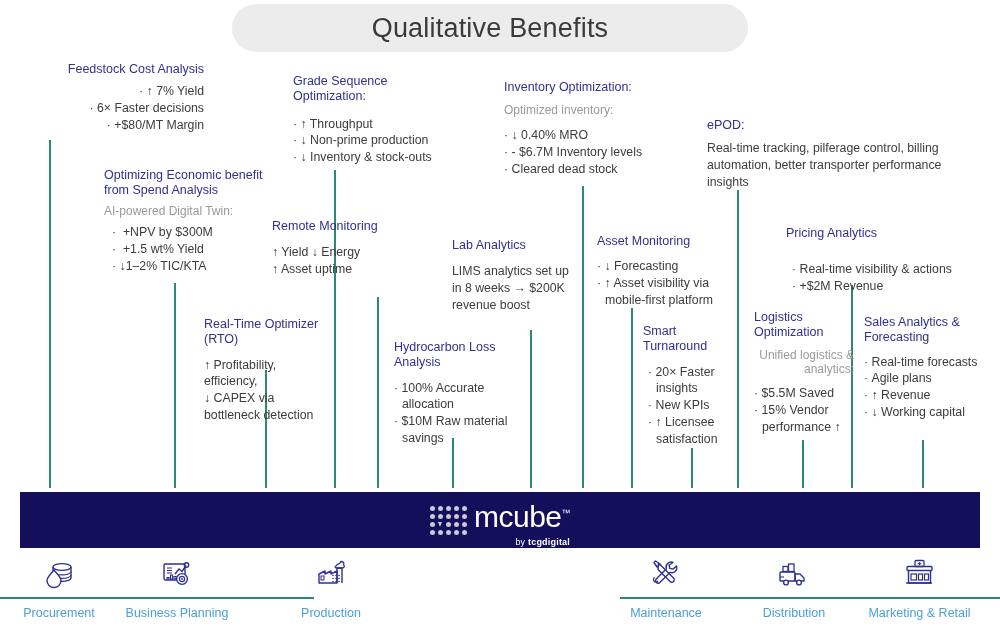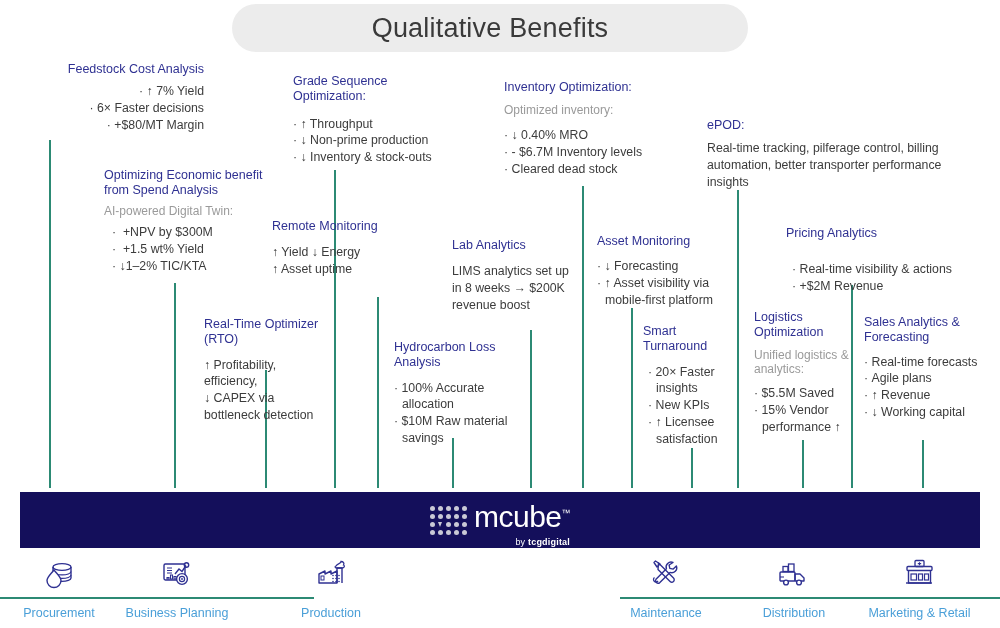--- a/index.html
+++ b/index.html
@@ -192,21 +192,21 @@
   <div class="blk" style="left:786px;top:226px;width:200px;">
     <h4>Pricing Analytics</h4>
     <ul style="margin-top:20px;padding-left:6px;">
       <li>·&nbsp;<span>Real-time visibility &amp; actions</span></li>
       <li>·&nbsp;<span>+$2M Revenue</span></li>
     </ul>
   </div>
 
   <div class="blk" style="left:754px;top:310px;width:100px;">
     <h4>Logistics Optimization</h4>
-    <p class="sub" style="margin-top:8px;">Unified logistics &amp; analytics:</p>
+    <p class="sub" style="margin-top:8px;text-align:right;">Unified logistics &amp; analytics:</p>
     <ul style="margin-top:9px;">
       <li>·&nbsp;<span>$5.5M Saved</span></li>
       <li>·&nbsp;<span>15% Vendor performance ↑</span></li>
     </ul>
   </div>
 
   <div class="blk" style="left:864px;top:315px;width:125px;">
     <h4>Sales Analytics &amp; Forecasting</h4>
     <ul style="margin-top:9px;">
       <li>·&nbsp;<span>Real-time forecasts</span></li>

